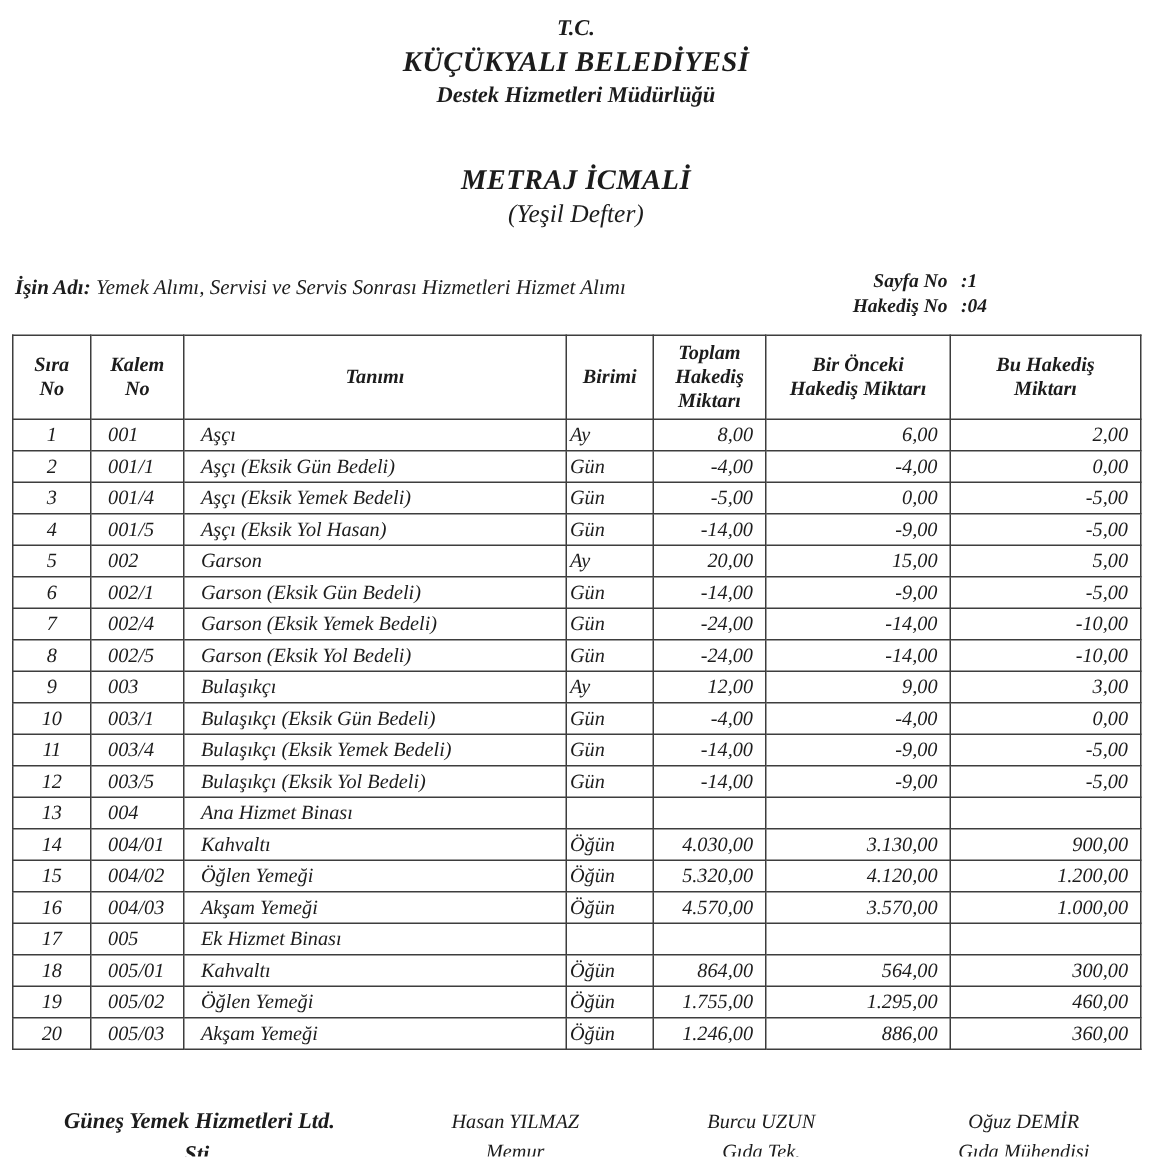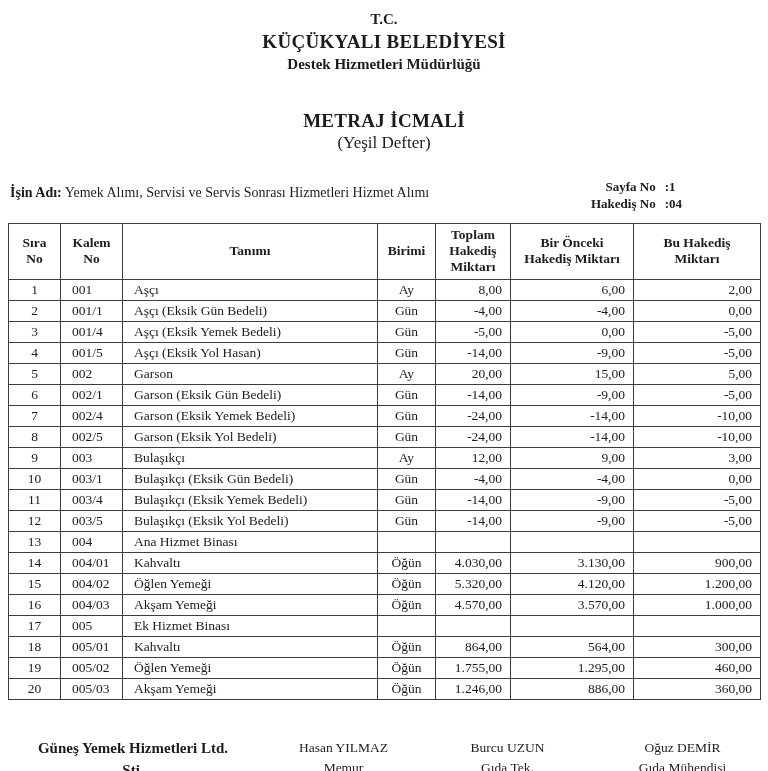--- a/index.html
+++ b/index.html
@@ -2,53 +2,53 @@
 <html><head>
 <meta charset="utf-8">
 <style>
   * { margin:0; padding:0; box-sizing:border-box; }
   html,body { background:#ffffff; }
   body {
     width:768px; height:771px; overflow:hidden;
     font-family:"Liberation Serif", "DejaVu Serif", serif;
     color:#1c1c1c;
   }
-  .page { position:relative; width:768px; height:729px; }
+  .page { position:relative; width:768px; height:729px;font-style:italic; }
 
   
   .org-header { text-align:center; padding-top:9px; }
   .tc   { font-size:15px; font-weight:bold; line-height:1.35; }
   .org  { font-size:19px; font-weight:bold; line-height:1.35; letter-spacing:.3px; }
   .dept { font-size:15px; font-weight:bold; line-height:1.25; }
 
   .doc-title-block { text-align:center; margin-top:36px; }
   .doc-title    { font-size:19px; font-weight:bold; line-height:1.2; letter-spacing:.3px; }
   .doc-subtitle { font-size:17px; line-height:1.3; }
 
   
   .meta-row { display:flex; justify-content:space-between; align-items:flex-start;
               margin-top:24px; padding:0 10px; }
   .isin { font-size:14px; padding-top:6px; }
   .isin .lbl { font-weight:bold;margin-top:44px; }
-  .page-info { font-size:13px; font-weight:bold; margin-right:76px;
+  .page-info { font-size:13px; font-weight:bold; margin-right:100px;
                display:grid; grid-template-columns:auto auto; column-gap:9px; row-gap:1px; }
   .pi-label { text-align:right; }
   .pi-value { text-align:left; }
 
   
   table { border-collapse:collapse; table-layout:fixed; width:752px;
           margin:11px 8px 0 8px; font-size:13.5px; }
   th, td { border:1px solid #3d3d3d; overflow:hidden; }
   th { font-weight:bold; text-align:center; vertical-align:middle;
        white-space:pre-line; line-height:1.22; padding:3px 2px; height:52px; }
   td { height:21px; padding:0 8px; white-space:nowrap; }
   td.c-sira  { text-align:center; padding:0 2px; }
   td.c-kalem { text-align:left;  padding-left:11px; }
   td.c-tanim { text-align:left;  padding-left:11px; }
-  td.c-birim { text-align:center; padding:0 2px; }
+  td.c-birim { padding:0 2px; }
   td.c-num   { text-align:right; padding-right:8px; }
 
   
   .signatures { position:absolute; left:0; top:718px; width:768px; height:50px; }
   .sig { position:absolute; text-align:center; font-size:13.5px; line-height:1.5;margin-top:20px; }
   .sig-company { left:28px;  width:210px; font-weight:bold; font-size:15px; line-height:1.45; }
   .sig-2 { left:266px; width:155px; }
   .sig-3 { left:430px; width:155px; }
   .sig-4 { left:600px; width:165px; }
 </style>

